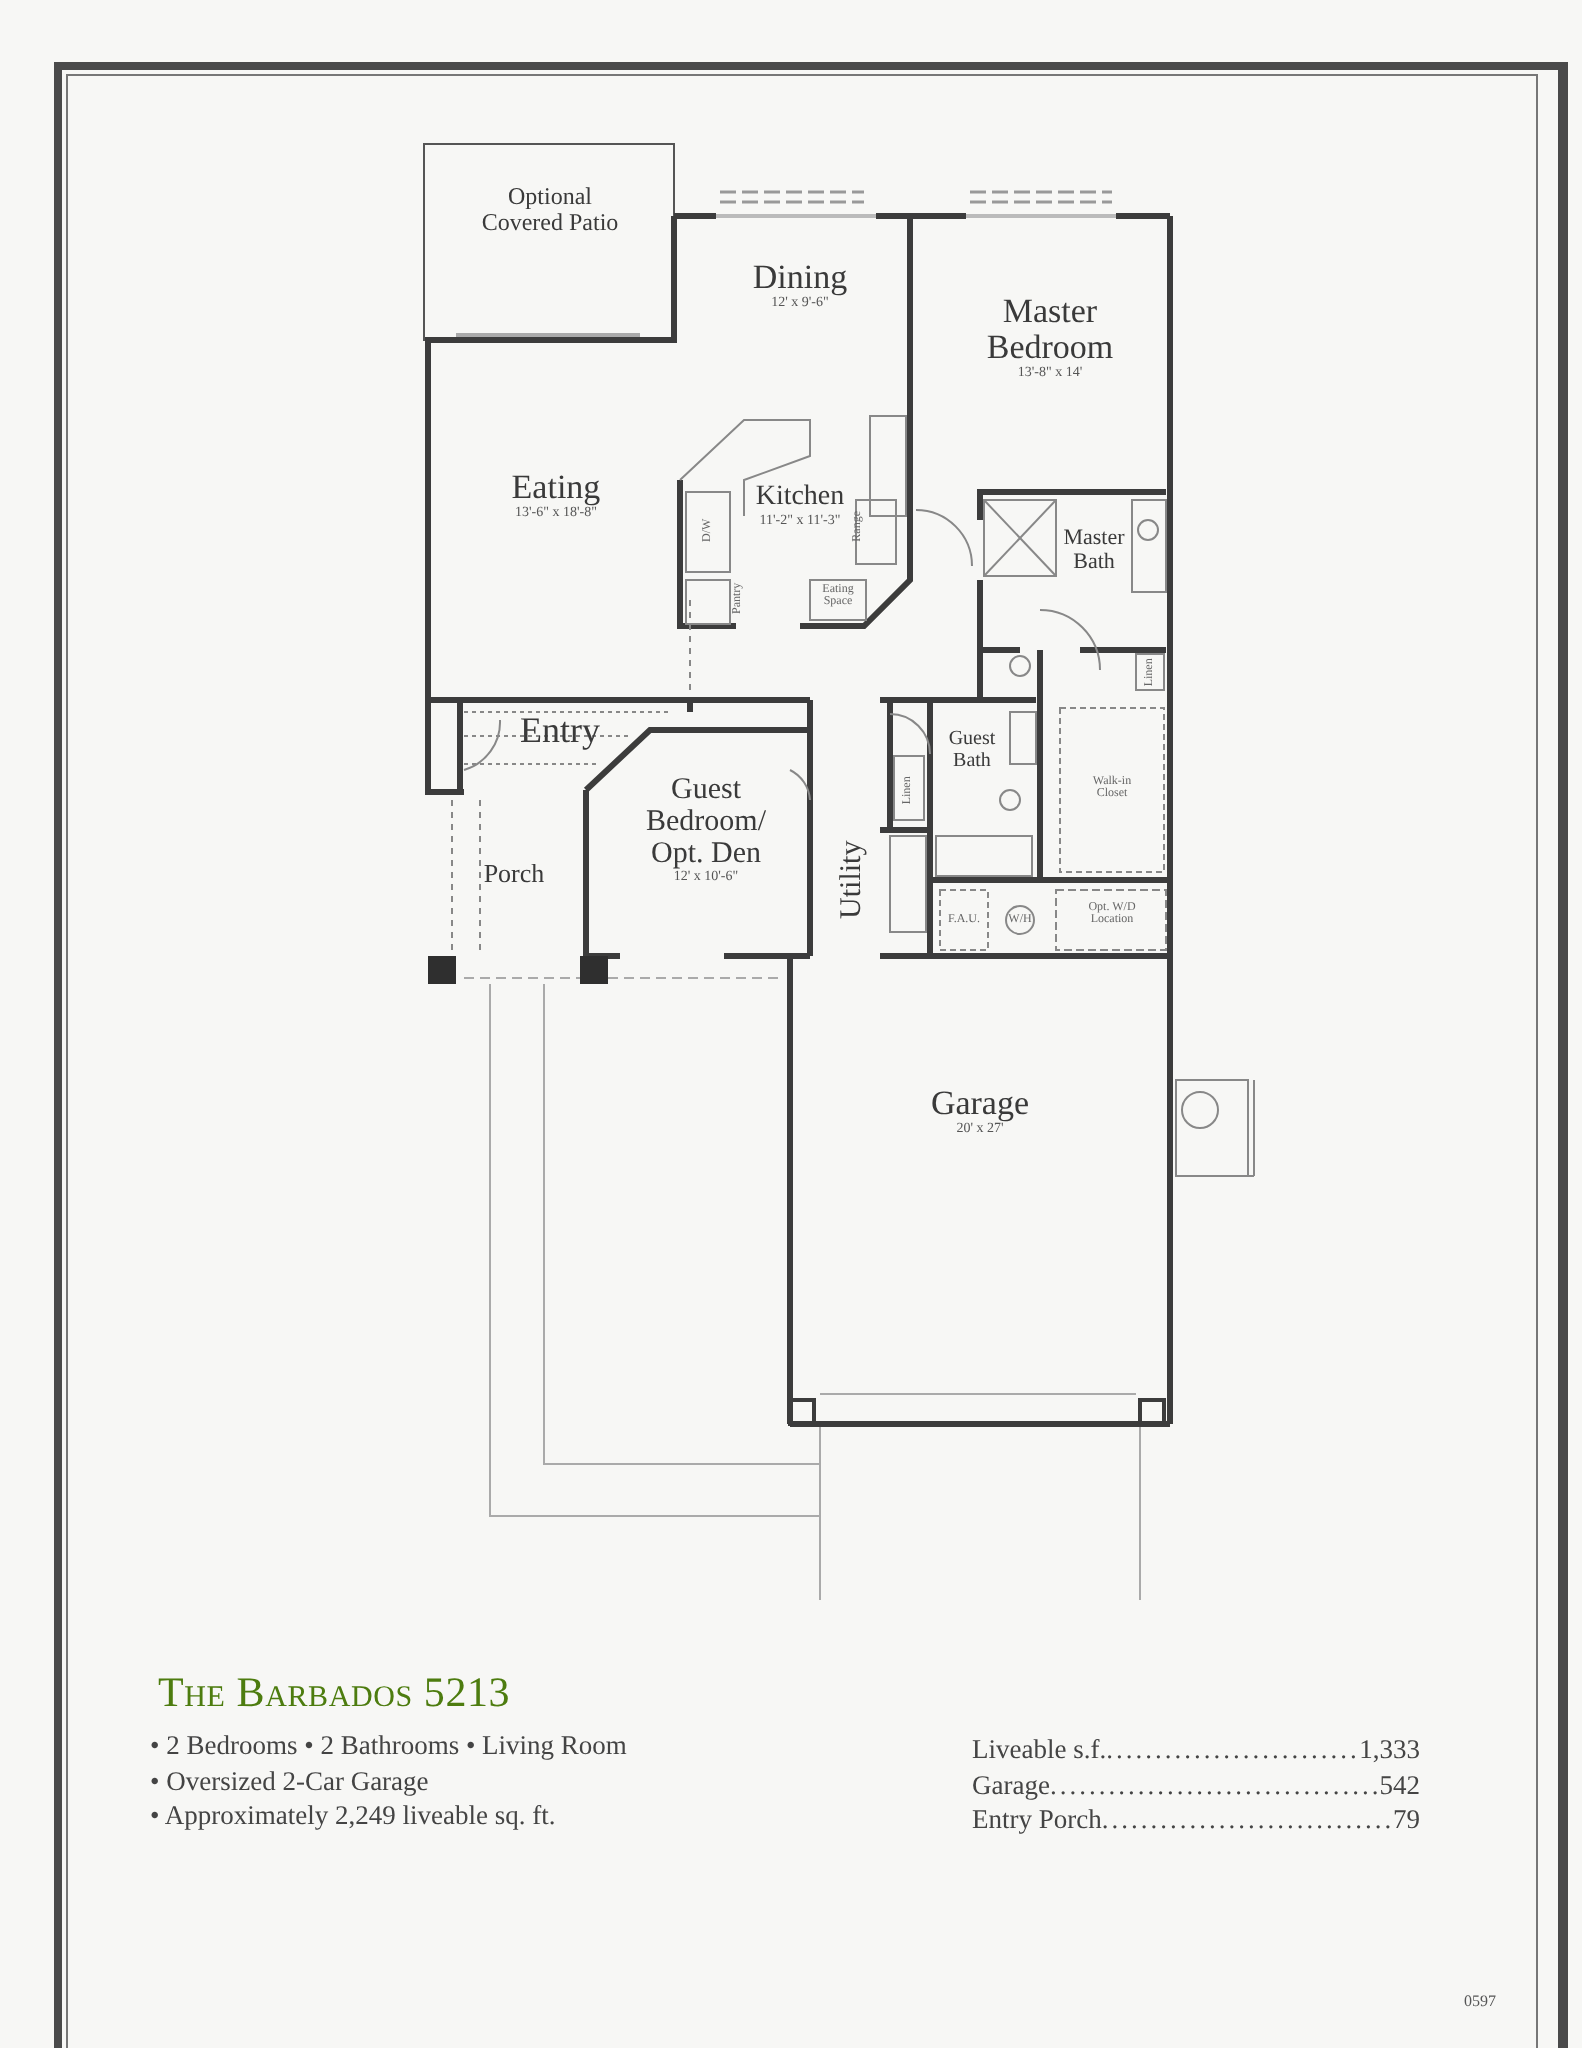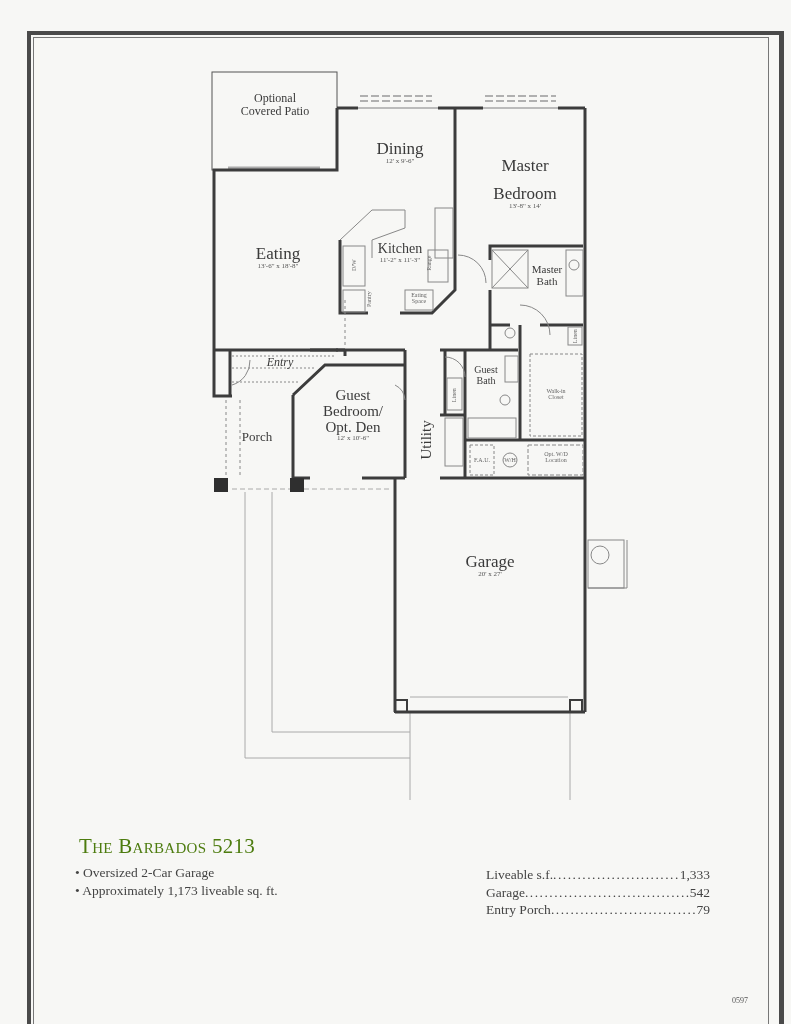--- a/index.html
+++ b/index.html
@@ -4,21 +4,21 @@
 <style>
   html, body { margin:0; padding:0; }
   body { width:791px; height:1024px; background:#f7f7f5; position:relative; overflow:hidden;
          font-family:"Liberation Serif","DejaVu Serif",serif; color:#333; }
   .frame-outer { position:absolute; left:27px; top:31px; width:748px; height:1000px;
                  border-left:4px solid #4a4a4a; border-top:4px solid #4a4a4a; border-right:5px solid #4a4a4a; }
   .frame-inner { position:absolute; left:33px; top:37px; width:734px; height:990px;
                  border-left:1px solid #777; border-top:1px solid #777; border-right:1px solid #777; }
   svg.plan { position:absolute; left:0; top:0; }
   .lbl { position:absolute; text-align:center; color:#3a3a3a; line-height:1.05; white-space:nowrap; }
-  .big { font-size:17px;margin-top:10px; }
+  .big { font-size:17px; }
   .mid { font-size:12px; }
   .sm  { font-size:7px; color:#555; }
   .tiny{ font-size:6px; color:#666; }
   .info-title { position:absolute; left:79px; top:834px; font-size:21px; color:#4d7c0f; letter-spacing:0.3px; font-variant:small-caps; }
   .features { position:absolute; left:75px; top:864px; font-size:13.5px; color:#444; line-height:17.5px; }
   .stats { position:absolute; left:486px; top:866px; width:224px; font-size:13.5px; color:#444; line-height:17.5px; }
   .stat-row { display:flex; }
   .stat-row .k { white-space:nowrap; }
   .stat-row .d { flex:1; overflow:hidden; white-space:nowrap; letter-spacing:1.5px; }
   .stat-row .d::after { content:"................................................"; }
@@ -174,21 +174,21 @@
 <div class="lbl" style="left:362px;top:242px;width:76px;">
   <div style="font-size:14px;">Kitchen</div>
   <div class="sm">11'-2" x 11'-3"</div>
 </div>
 
 <div class="lbl" style="left:522px;top:264px;width:50px;font-size:11px;">
   <div>Master</div>
   <div>Bath</div>
 </div>
 
-<div class="lbl" style="left:250px;top:356px;width:60px;font-size:12px;font-style:italic;">
+<div class="lbl" style="left:250px;top:356px;width:60px;font-size:18px;">
   <div>Entry</div>
 </div>
 
 <div class="lbl" style="left:308px;top:388px;width:90px;">
   <div style="font-size:15px;">Guest</div>
   <div style="font-size:15px;">Bedroom/</div>
   <div style="font-size:15px;">Opt. Den</div>
   <div class="sm">12' x 10'-6"</div>
 </div>
 
@@ -223,22 +223,23 @@
 <div class="lbl tiny" style="left:442px;top:392px;width:24px;transform:rotate(-90deg);">Linen</div>
 <div class="lbl tiny" style="left:470px;top:457px;width:24px;">F.A.U.</div>
 <div class="lbl tiny" style="left:500px;top:457px;width:20px;">W/H</div>
 <div class="lbl tiny" style="left:530px;top:451px;width:52px;">
   <div>Opt. W/D</div>
   <div>Location</div>
 </div>
 
 <div class="info-title">The Barbados 5213</div>
 <div class="features">
+  <div>• 2 Bedrooms • 2 Bathrooms • Living Room</div>
   <div>• Oversized 2-Car Garage</div>
-  <div>• Approximately 1,173 liveable sq. ft.</div>
+  <div>• Approximately 2,249 liveable sq. ft.</div>
 </div>
 
 <div class="stats">
   <div class="stat-row">
     <span class="k">Liveable s.f.</span>
     <span class="d"></span>
     <span class="v">1,333</span>
   </div>
   <div class="stat-row">
     <span class="k">Garage</span>

